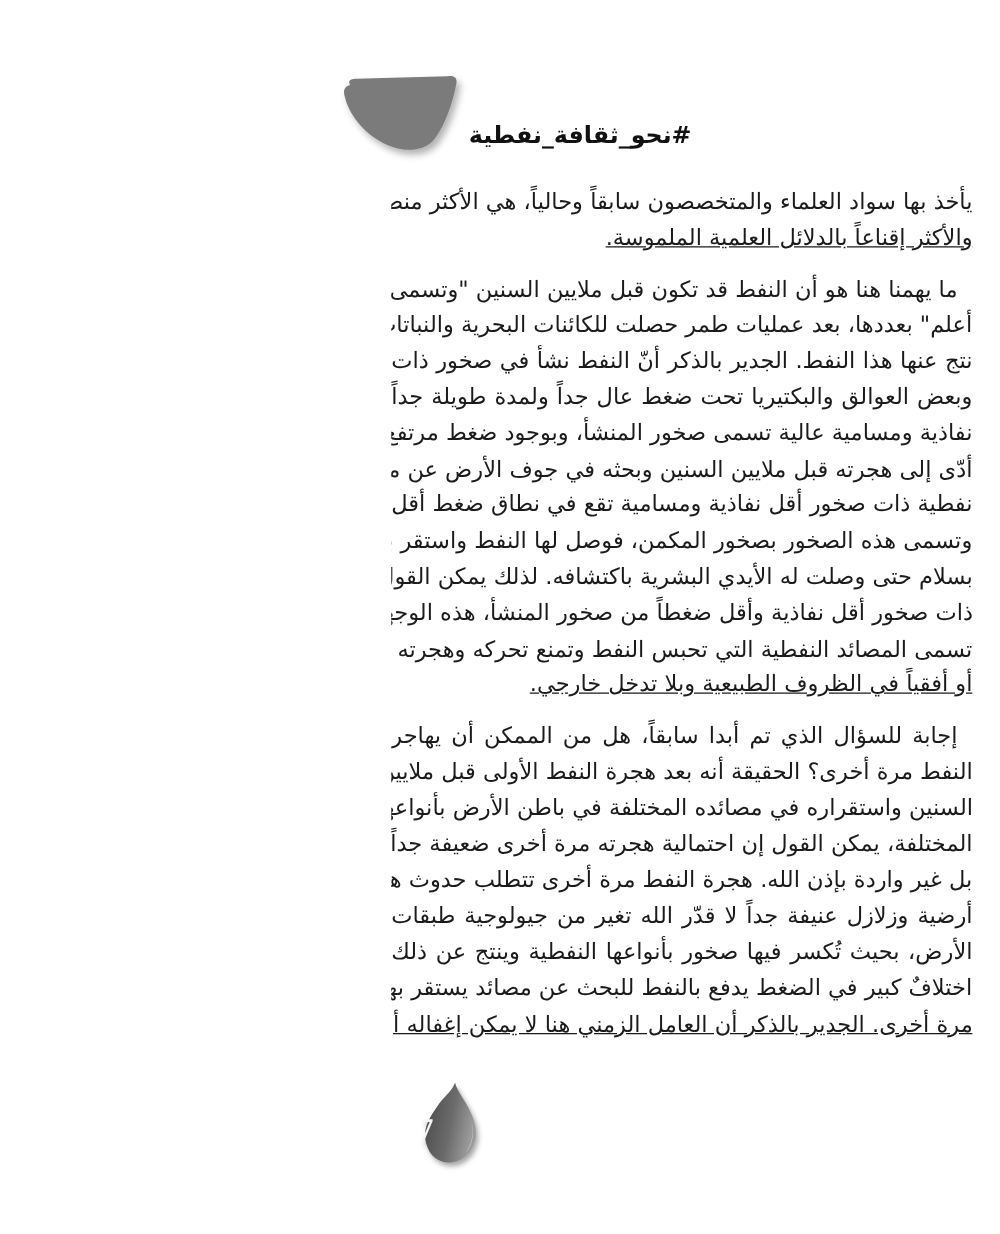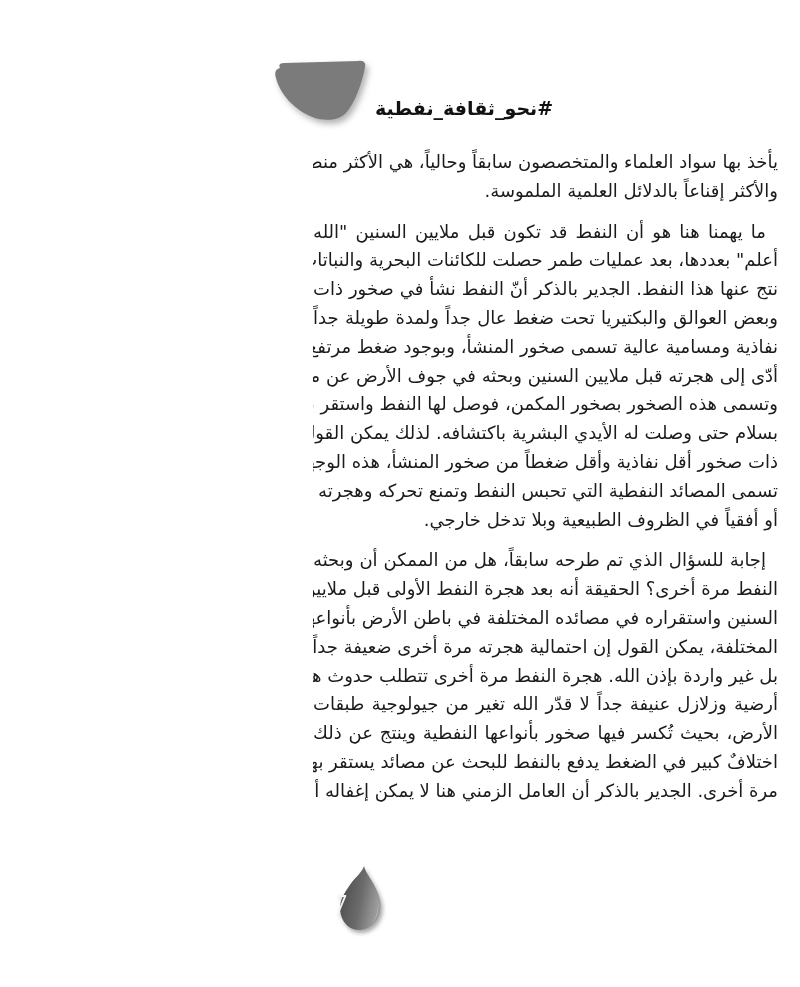--- a/index.html
+++ b/index.html
@@ -48,21 +48,21 @@
   }
   .paragraph { margin: 0 0 12px 0; }
   .line {
     height: 28.8px;
     line-height: 28.8px;
     overflow: hidden;
     text-align: justify;
     text-align-last: justify;
     white-space: nowrap;
   }
-  .line.last  { text-align-last: right; }
+  .line.last  { text-align-last: right; text-decoration: underline; }
   .line.indent { padding-right: 12px; }
   
   .page-drop {
     position: absolute;
     left: 213px;
     top: 864px;
     width: 46px;
     height: 74px;
     filter: drop-shadow(2px 3px 2px rgba(0,0,0,0.35));
   }
@@ -91,35 +91,36 @@
   <div class="hashtag">#نحو_ثقافة_نفطية</div>
 
   <div class="text-column">
 
     <div class="paragraph">
       <div class="line">يأخذ بها سواد العلماء والمتخصصون سابقاً وحالياً، هي الأكثر منطقية</div>
       <div class="line last">والأكثر إقناعاً بالدلائل العلمية الملموسة.</div>
     </div>
 
     <div class="paragraph">
-      <div class="line indent">ما يهمنا هنا هو أن النفط قد تكون قبل ملايين السنين "الله</div>
+      <div class="line indent">ما يهمنا هنا هو أن النفط قد تكون قبل ملايين السنين "وتسمى</div>
       <div class="line">أعلم" بعددها، بعد عمليات طمر حصلت للكائنات البحرية والنباتات</div>
       <div class="line">نتج عنها هذا النفط. الجدير بالذكر أنّ النفط نشأ في صخور ذات</div>
       <div class="line">وبعض العوالق والبكتيريا تحت ضغط عال جداً ولمدة طويلة جداً</div>
       <div class="line">نفاذية ومسامية عالية تسمى صخور المنشأ، وبوجود ضغط مرتفع</div>
       <div class="line">أدّى إلى هجرته قبل ملايين السنين وبحثه في جوف الأرض عن مكامن</div>
+      <div class="line">نفطية ذات صخور أقل نفاذية ومسامية تقع في نطاق ضغط أقل</div>
       <div class="line">وتسمى هذه الصخور بصخور المكمن، فوصل لها النفط واستقر بها</div>
       <div class="line">بسلام حتى وصلت له الأيدي البشرية باكتشافه. لذلك يمكن القول</div>
       <div class="line">ذات صخور أقل نفاذية وأقل ضغطاً من صخور المنشأ، هذه الوجهة</div>
       <div class="line">تسمى المصائد النفطية التي تحبس النفط وتمنع تحركه وهجرته رأسياً</div>
       <div class="line last">أو أفقياً في الظروف الطبيعية وبلا تدخل خارجي.</div>
     </div>
 
     <div class="paragraph">
-      <div class="line indent">إجابة للسؤال الذي تم طرحه سابقاً، هل من الممكن أن وبحثه</div>
+      <div class="line indent">إجابة للسؤال الذي تم أبدا سابقاً، هل من الممكن أن يهاجر</div>
       <div class="line">النفط مرة أخرى؟ الحقيقة أنه بعد هجرة النفط الأولى قبل ملايين</div>
       <div class="line">السنين واستقراره في مصائده المختلفة في باطن الأرض بأنواعها</div>
       <div class="line">المختلفة، يمكن القول إن احتمالية هجرته مرة أخرى ضعيفة جداً</div>
       <div class="line">بل غير واردة بإذن الله. هجرة النفط مرة أخرى تتطلب حدوث هزات</div>
       <div class="line">أرضية وزلازل عنيفة جداً لا قدّر الله تغير من جيولوجية طبقات</div>
       <div class="line">الأرض، بحيث تُكسر فيها صخور بأنواعها النفطية وينتج عن ذلك</div>
       <div class="line">اختلافٌ كبير في الضغط يدفع بالنفط للبحث عن مصائد يستقر بها</div>
       <div class="line last">مرة أخرى. الجدير بالذكر أن العامل الزمني هنا لا يمكن إغفاله أبداً إن</div>
     </div>
 

